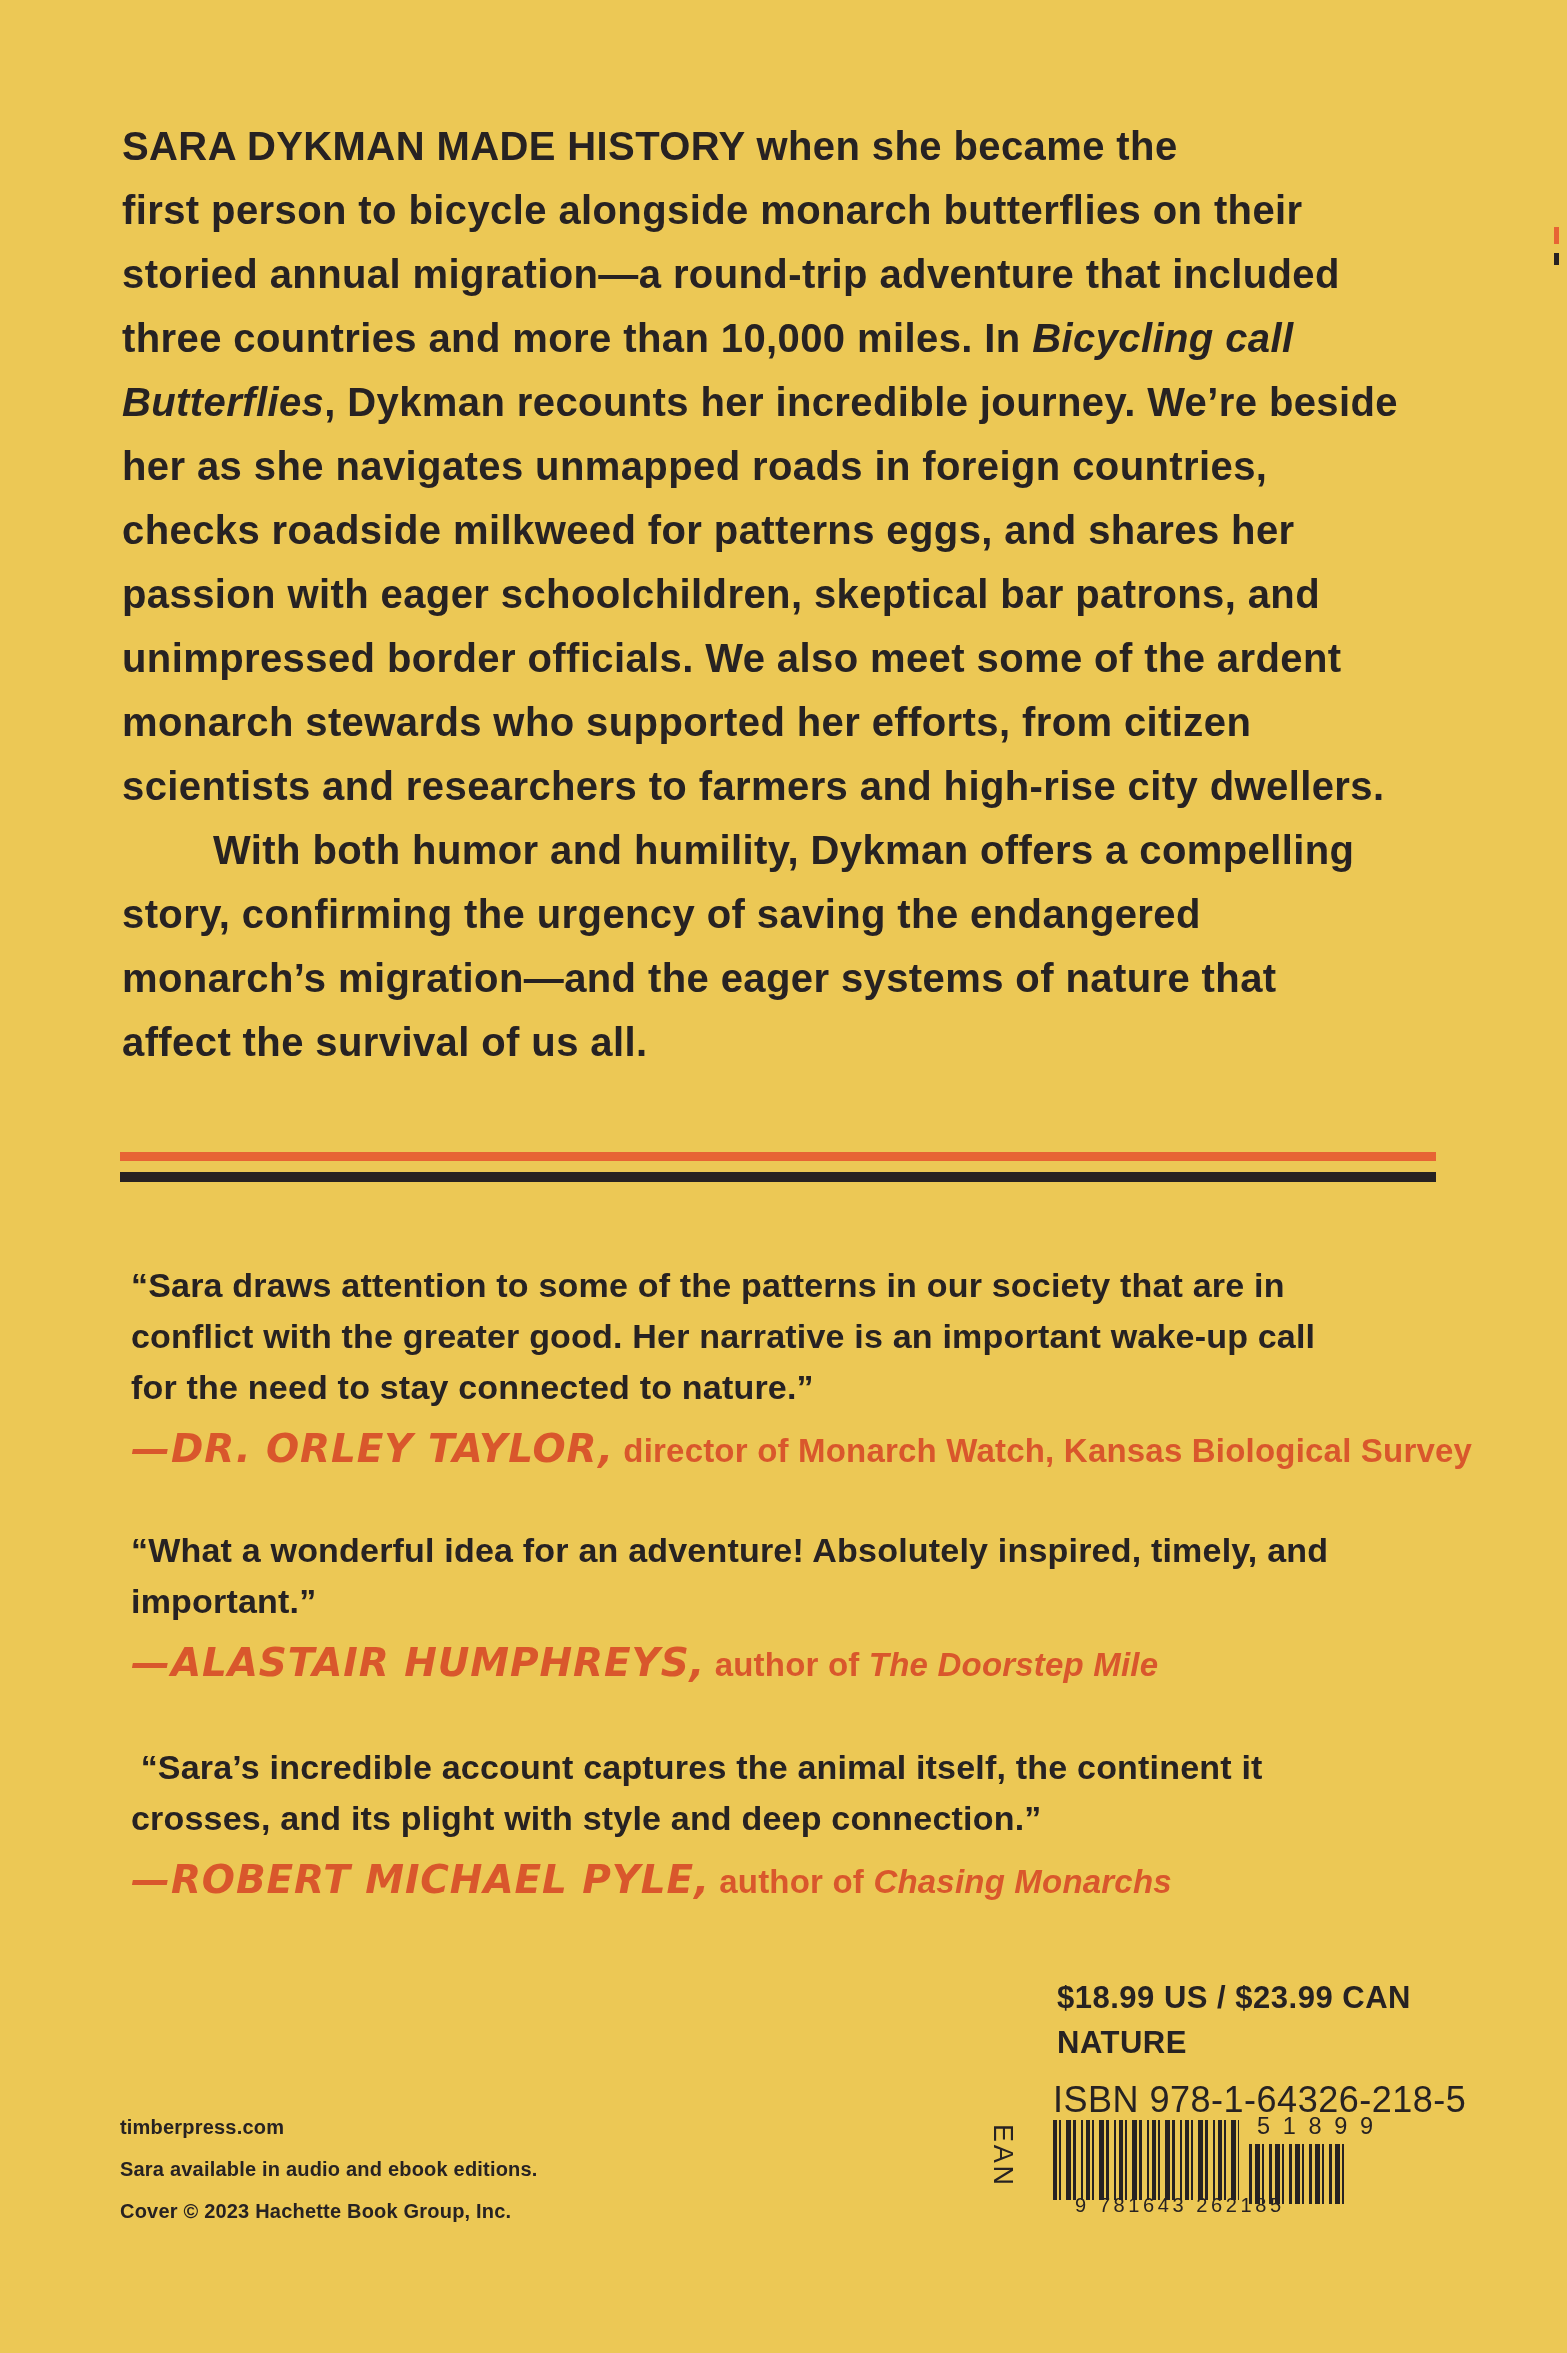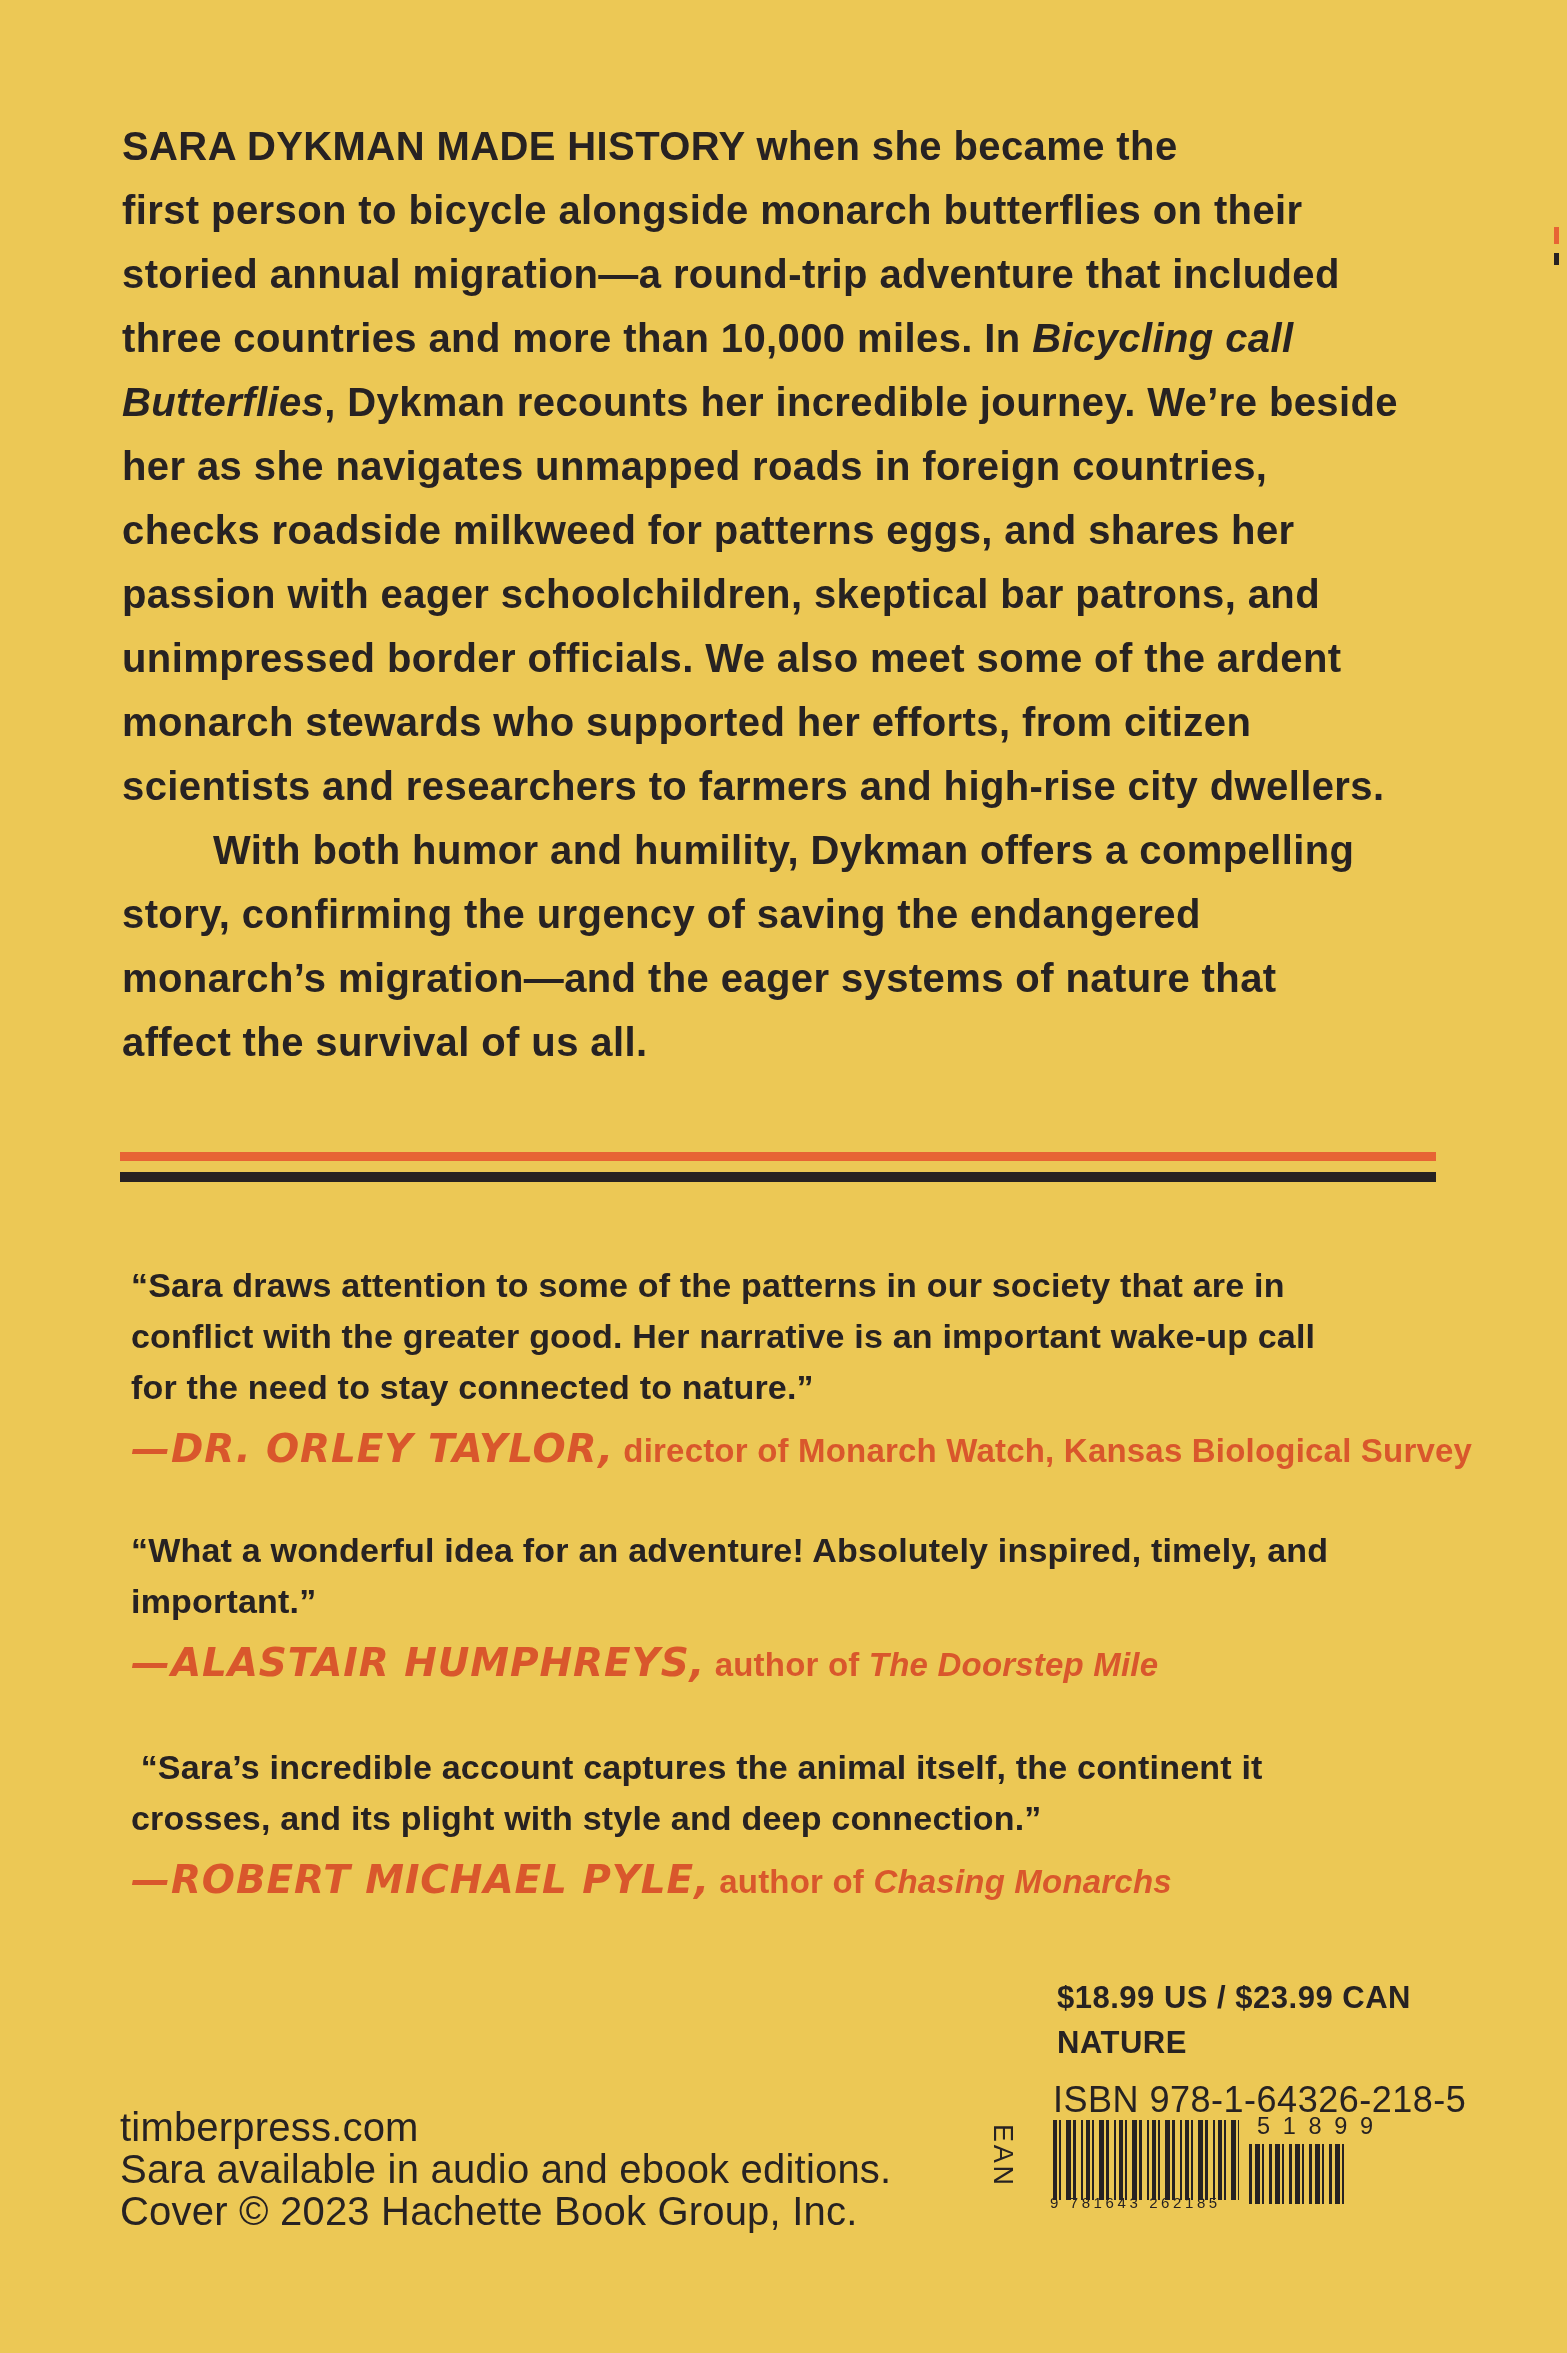--- a/index.html
+++ b/index.html
@@ -19,34 +19,34 @@
   .rule.orange{top:1152px;height:9px;background:#e76434}
   .rule.black{top:1172px;height:10px;background:#272222}
   
   .quote{left:131px;font-size:34px;line-height:51px;font-weight:600;letter-spacing:0.2px}
   .q1{top:1260px}.q2{top:1525px}.q3{top:1742px}
   .attribution{margin-top:12.7px;color:#d9572c;font-size:33px;line-height:45px;font-weight:600}
   .script{font-family:"DejaVu Sans",sans-serif;font-weight:700;font-style:italic;font-size:39px;letter-spacing:0.9px}
   
   .price-block{left:1057px;top:1975px;font-size:31px;line-height:45px;font-weight:600;letter-spacing:0.5px}
   
-  .footer{left:120px;top:2106px;font-size:40px;line-height:42px;font-weight:400;letter-spacing:0.2px}
+  .footer{left:120px;top:2106px;font-size:20px;line-height:42px;font-weight:700;letter-spacing:0.2px}
   
   .isbn-label{left:1053px;top:2079px;font-size:36px;font-weight:400;letter-spacing:0.5px}
   .ean{left:987px;top:2124px;font-size:27px;font-weight:400;letter-spacing:2.7px;writing-mode:vertical-rl}
   .barcode-main{
     left:1053px;top:2120px;width:186px;height:80px;
     background:repeating-linear-gradient(90deg,
       #272222 0 3.6px,transparent 3.6px 6.3px,
       #272222 6.3px 8.1px,transparent 8.1px 12.7px,
       #272222 12.7px 18px,transparent 18px 20px,
       #272222 20px 22.6px,transparent 22.6px 28px,
       #272222 28px 30px,transparent 30px 33px);
   }
-  .barcode-digits{left:1050px;top:2194px;font-size:15px;letter-spacing:3.6px;font-weight:400}
+  .barcode-digits{left:1075px;top:2194px;font-size:20px;letter-spacing:3.6px;font-weight:400}
   .supp-digits{left:1257px;top:2113px;font-size:23.5px;letter-spacing:12.7px;font-weight:400}
   .barcode-supp{
     left:1249px;top:2144px;width:97px;height:60px;
     background:repeating-linear-gradient(90deg,
       #272222 0 2.7px,transparent 2.7px 6.3px,
       #272222 6.3px 11px,transparent 11px 12.7px,
       #272222 12.7px 15.4px,transparent 15.4px 20px);
   }
   
   .mark-o{left:1554px;top:227px;width:5.4px;height:17px;background:#e76434}

